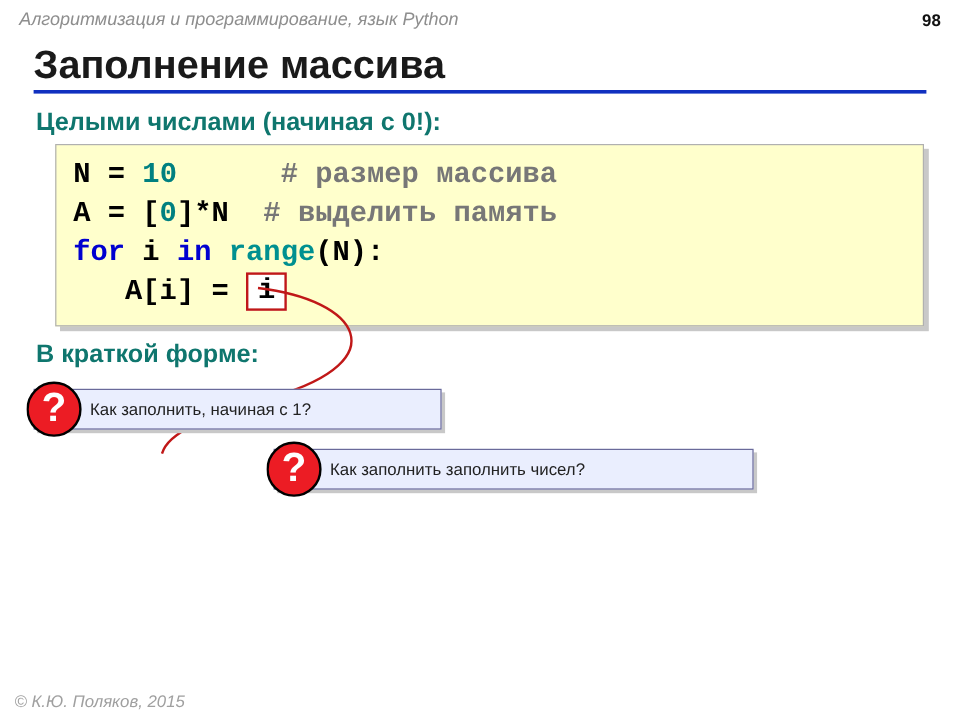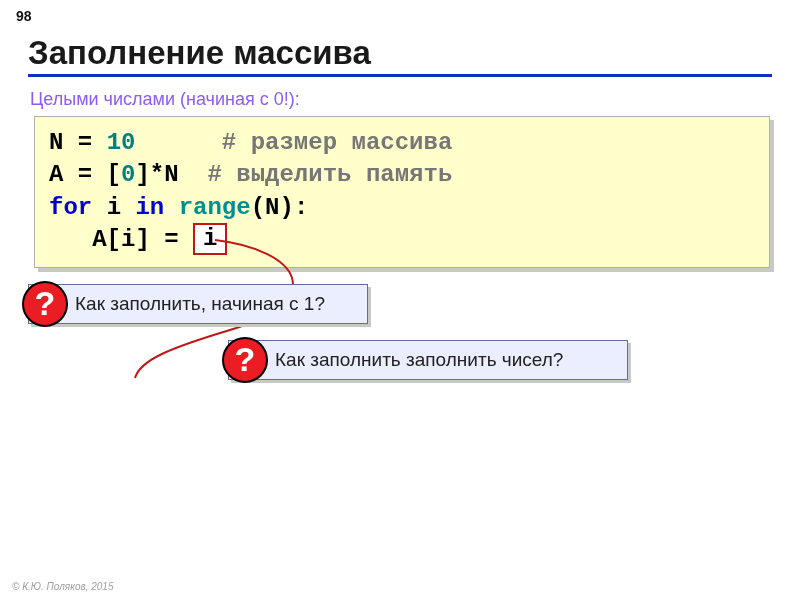--- a/index.html
+++ b/index.html
@@ -21,35 +21,35 @@
     align-items: center;
   }
   .pagenum { color: #111; font-style: normal; font-size: 14px; font-weight: bold; }
   .title-block { padding: 0 28px; margin-top: 8px; }
   .title {
     font-size: 33px; font-weight: bold; color: #1a1a1a;
     border-bottom: 3px solid #1030c0;
     display: block;
     padding-bottom: 2px;
   }
-  .subtitle { color: #8b5cf6; font-weight: normal; font-size: 18px; margin: 12px 0 6px 2px; }
+  .subtitle { color: #0f766e; font-weight: bold; font-size: 21px; margin: 12px 0 6px 2px; }
 
   .codebox {
     position: relative;
     background: #ffffcc;
     border: 1px solid #b0b0b0;
     box-shadow: 4px 4px 0 #c8c8c8;
     padding: 10px 14px;
     font-family: "Courier New", monospace;
     font-size: 24px;
     line-height: 1.35;
     font-weight: bold;
     color: #000;
     white-space: pre;
-    margin: 0 2px 6px 6px;
+    margin: 0 2px 6px 18px;
   }
   .kw { color: #0000d0; }
   .num { color: #008080; }
   .cm { color: #777; }
   .fnc { color: #009090; }
 
   .varbox {
     display: inline-block;
     background: #fff;
     border: 2px solid #c01818;
@@ -63,21 +63,21 @@
     width: 340px;
     margin-top: 16px;
     position: relative;
   }
   .qrow.right { margin-left: 200px; width: 400px; }
   .qbox {
     background: #eaeefe;
     border: 1px solid #6a6a9a;
     box-shadow: 3px 3px 0 #c8c8c8;
     padding: 8px 10px 8px 46px;
-    font-size: 19px; color: #222;
+    font-size: 14px; color: #222;
   }
   .qmark {
     position: absolute;
     left: -6px; top: 50%;
     transform: translateY(-50%);
     width: 46px; height: 46px;
     border-radius: 50%;
     background: #ec1c24;
     color: #fff;
     font-size: 34px; font-weight: bold;
@@ -88,43 +88,45 @@
   .connector {
     position: absolute;
     pointer-events: none;
   }
 
   .footer {
     position: absolute;
     bottom: 8px; left: 0; width: 100%;
     padding: 0 12px;
     display: flex; justify-content: space-between;
-    color: #a0a0a0; font-style: italic; font-size: 10px;
+    color: #a0a0a0; font-style: italic; font-size: 14px;
   }
   .content { padding: 0 28px; }
 </style>
 </head>
 <body>
 
 <div class="topbar">
+  <span>Алгоритмизация и программирование, язык Python</span>
   <span class="pagenum">98</span>
 </div>
 
 <div class="title-block">
   <span class="title">Заполнение массива</span>
 </div>
 
 <div class="content">
   <div class="subtitle">Целыми числами (начиная с 0!):</div>
 
   <div class="codebox"><span>N</span><span> = </span><span class="num">10</span>      <span class="cm"># размер массива</span>
 <span>A = [</span><span class="num">0</span><span>]*N</span>  <span class="cm"># выделить память</span>
 <span class="kw">for</span> <span>i</span> <span class="kw">in</span> <span class="fnc">range</span><span>(N):</span>
 <span>   A[i] = </span><span class="varbox" id="vb1">i</span></div>
 
+  <div class="subtitle">В краткой форме:</div>
 
 
   <svg class="connector" width="800" height="600" style="left:0;top:0;position:fixed;">
     <path d="M 215 240 C 300 250, 330 300, 230 330 C 170 348, 140 360, 135 378" stroke="#c01818" stroke-width="2" fill="none"></path>
   </svg>
 
   <div class="qrow">
     <div class="qmark">?</div>
     <div class="qbox">Как заполнить, начиная с 1?</div>
   </div>

